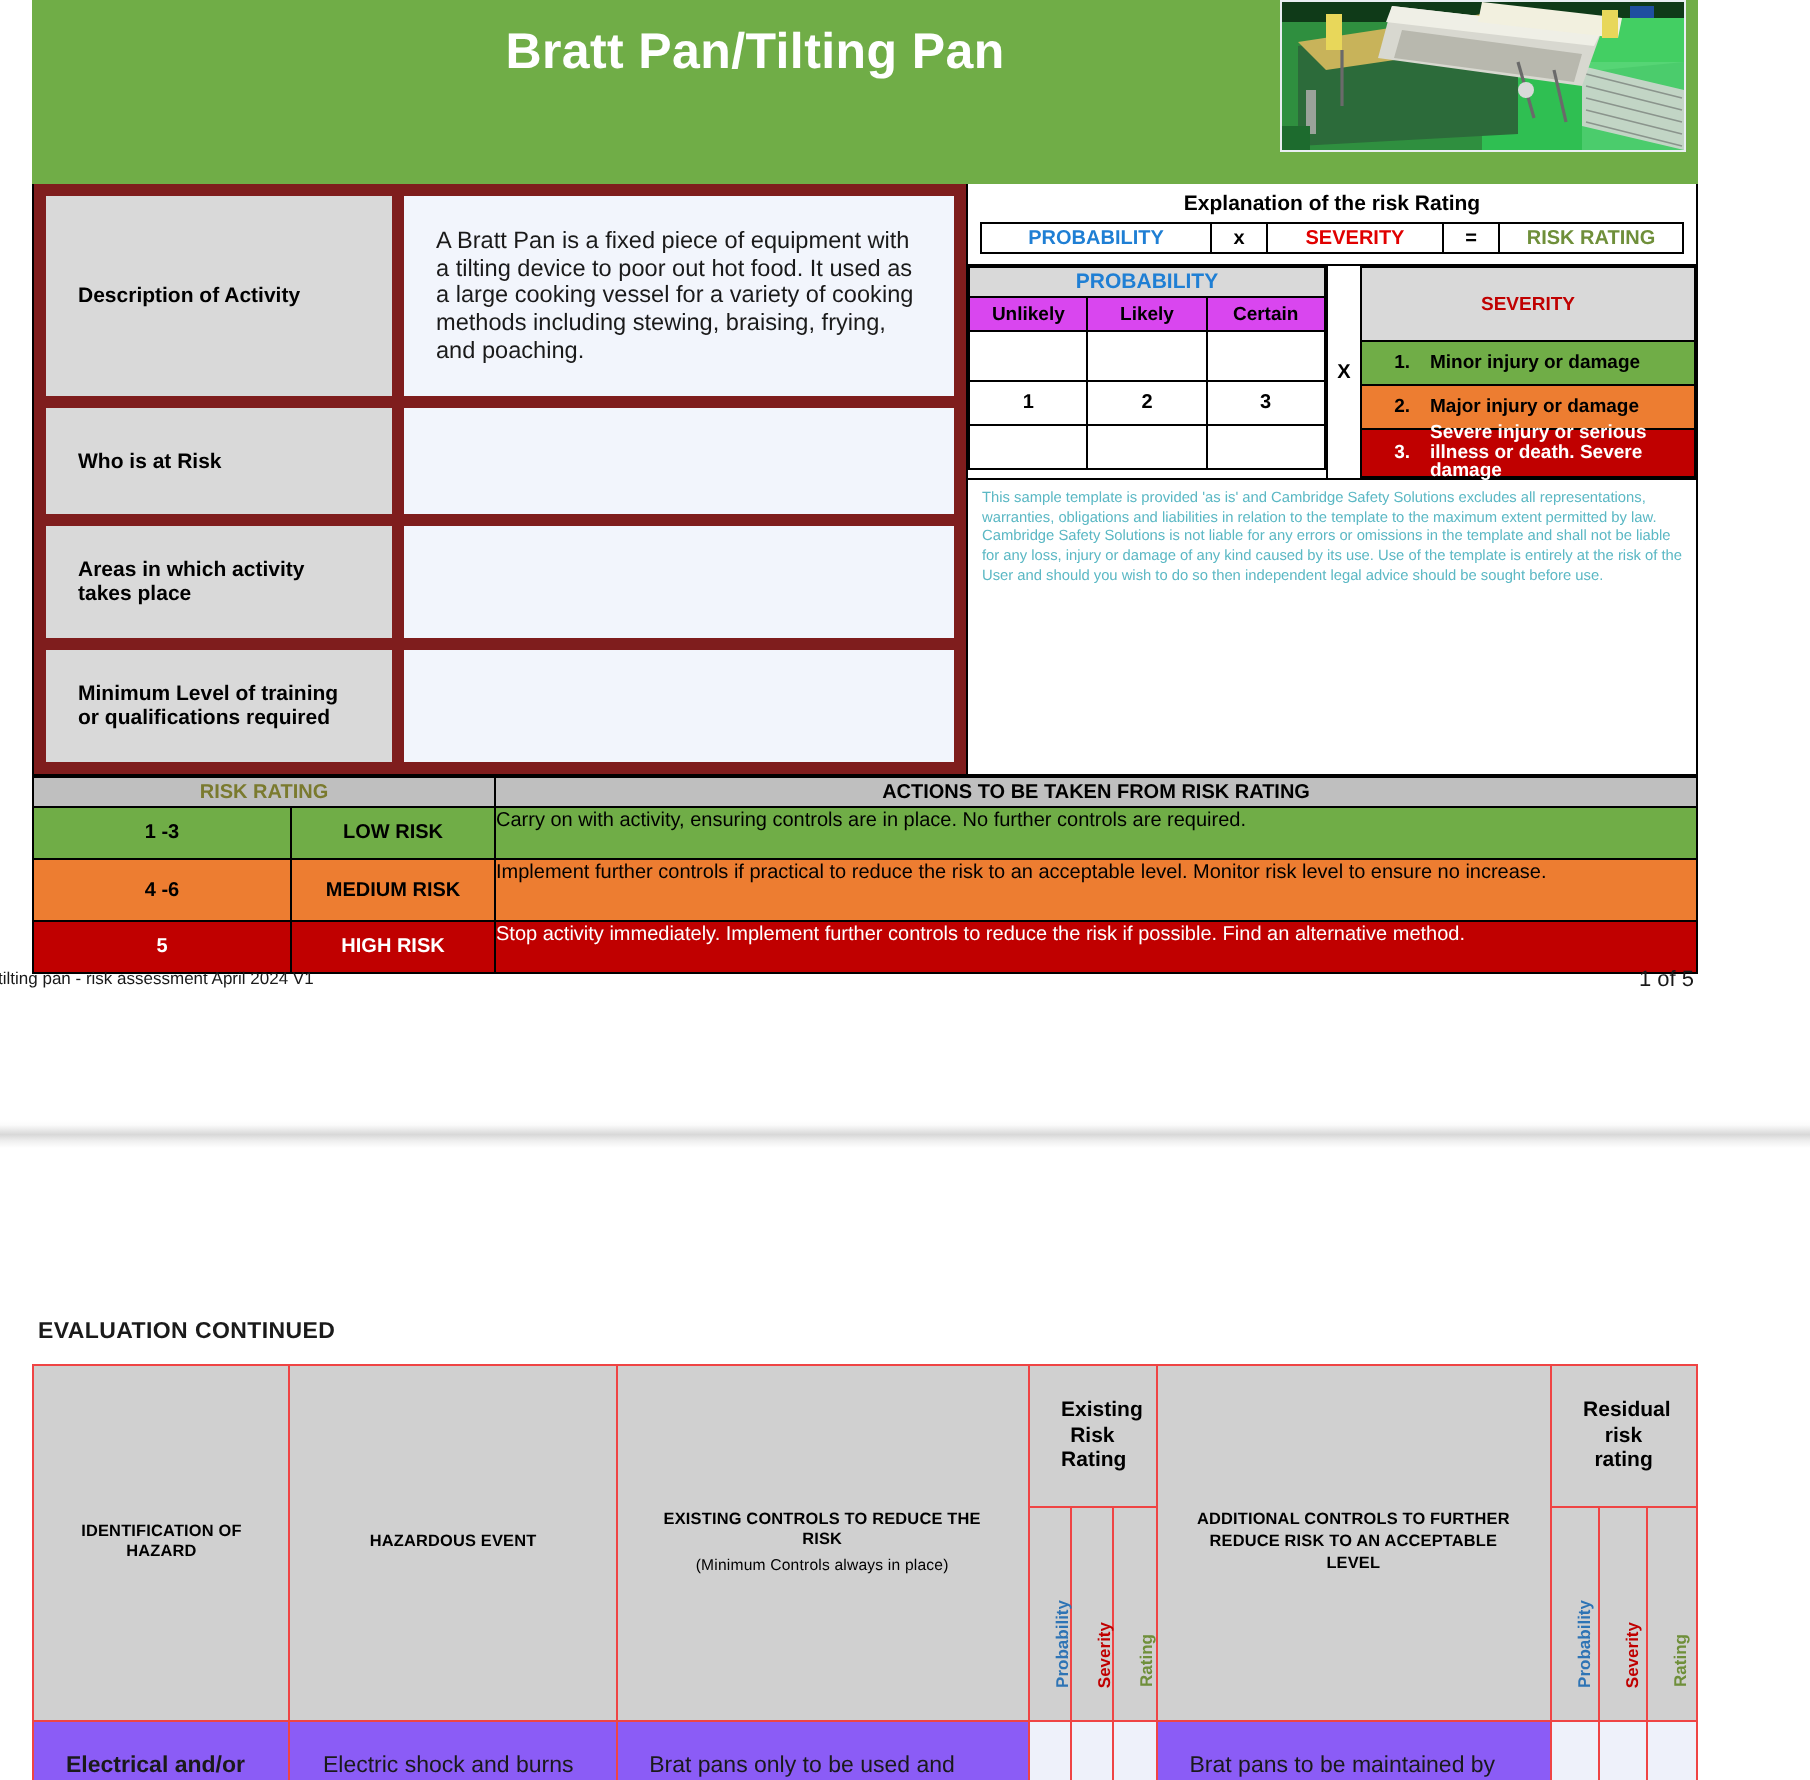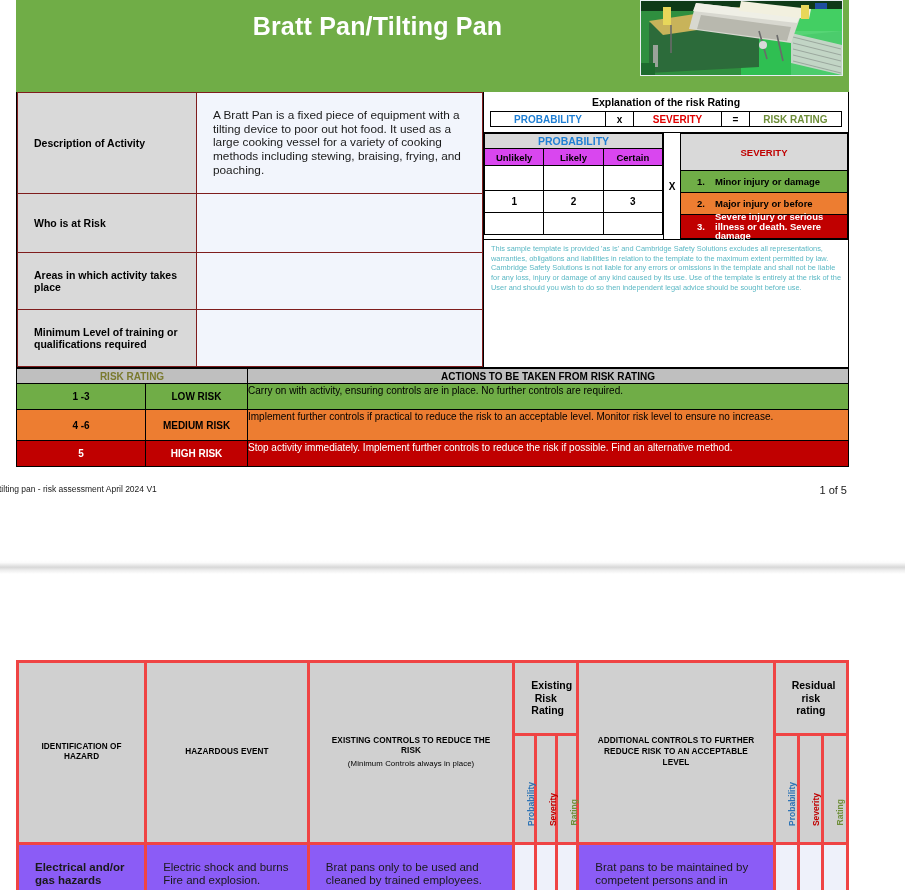--- a/index.html
+++ b/index.html
@@ -50,21 +50,21 @@
   .info-wrap {
     display: flex;
     border-left: 1px solid #000;
     border-right: 1px solid #000;
     border-bottom: 1px solid #000;
   }
   .info-left { width: 466px; flex: 0 0 466px; }
   .info-right { flex: 1 1 auto; border-left: 1px solid #000; }
 
   table.grid { border-collapse: collapse; width: 100%; }
-  table.grid td, table.grid th { border: 1px solid #7f1d1d; padding: 16px; }
+  table.grid td, table.grid th { border: 6px solid #7f1d1d; padding: 16px; }
 
   .lbl-cell {
     background: #d9d9d9;
     font-size: 10.5px;
     font-weight: bold;
     color: #000;
     padding: 4px 6px 4px 8px;
     vertical-align: middle;
     width: 179px;
   }
@@ -197,21 +197,21 @@
     position: absolute;
     left: 16px; top: 660px; width: 833px;
   }
   .eval-heading {
     font-size: 11.5px; font-weight: bold; color: #1a1a1a;
     letter-spacing: 0.2px;
     margin: 0 0 10px 3px;
   }
 
   table.eval { border-collapse: collapse; width: 100%; table-layout: fixed; }
-  table.eval td, table.eval th { border: 3px solid #ef4444; padding: 16px; }
+  table.eval td, table.eval th { border: 1px solid #ef4444; padding: 16px; }
   .eval-head td, .eval-head th { background: #d0d0d0; vertical-align: middle; }
   .eh {
     font-size: 8.2px; font-weight: bold; text-align: center;
     color: #000; padding: 2px 3px; line-height: 1.3;
     letter-spacing: 0.1px;
   }
   .eh .sub { font-weight: normal; font-size: 7.8px; display:block; margin-top:2px;}
   .eh-group { font-size: 10.5px; font-weight: bold; text-align: center; line-height: 1.2; }
   .vcol {
     font-size: 8.5px; font-weight: bold;
@@ -355,21 +355,21 @@
         <div class="x-block">X</div>
 
         <div class="sev-block">
           <div class="sev-hdr" style="display:flex;align-items:center;justify-content:center;">SEVERITY</div>
           <div class="sev-row sev1">
             <span class="num">1.</span>
             <span class="txt">Minor injury or damage</span>
           </div>
           <div class="sev-row sev2">
             <span class="num">2.</span>
-            <span class="txt">Major injury or before</span>
+            <span class="txt">Major injury or damage</span>
           </div>
           <div class="sev-row sev3">
             <span class="num">3.</span>
             <span class="txt">Severe injury or serious illness or death. Severe damage</span>
           </div>
         </div>
       </div>
 
       <div class="disclaimer">This sample template is provided 'as is' and Cambridge Safety Solutions excludes all representations, warranties, obligations and liabilities in relation to the template to the maximum extent permitted by law. Cambridge Safety Solutions is not liable for any errors or omissions in the template and shall not be liable for any loss, injury or damage of any kind caused by its use. Use of the template is entirely at the risk of the User and should you wish to do so then independent legal advice should be sought before use.</div>
     </div>
@@ -406,20 +406,21 @@
 </div>
 
 <div class="pg-footer">
   <div class="footer-left">pan-tilting pan - risk assessment April 2024 V1</div>
   <div class="footer-right">1 of 5</div>
 </div>
 
 <div class="page-sep"></div>
 
 <div id="page2">
+  <div class="eval-heading">EVALUATION CONTINUED</div>
 
   <table class="eval">
     <colgroup>
       <col style="width:126px">
       <col style="width:160px">
       <col style="width:202px">
       <col style="width:21px">
       <col style="width:21px">
       <col style="width:21px">
       <col style="width:193px">

